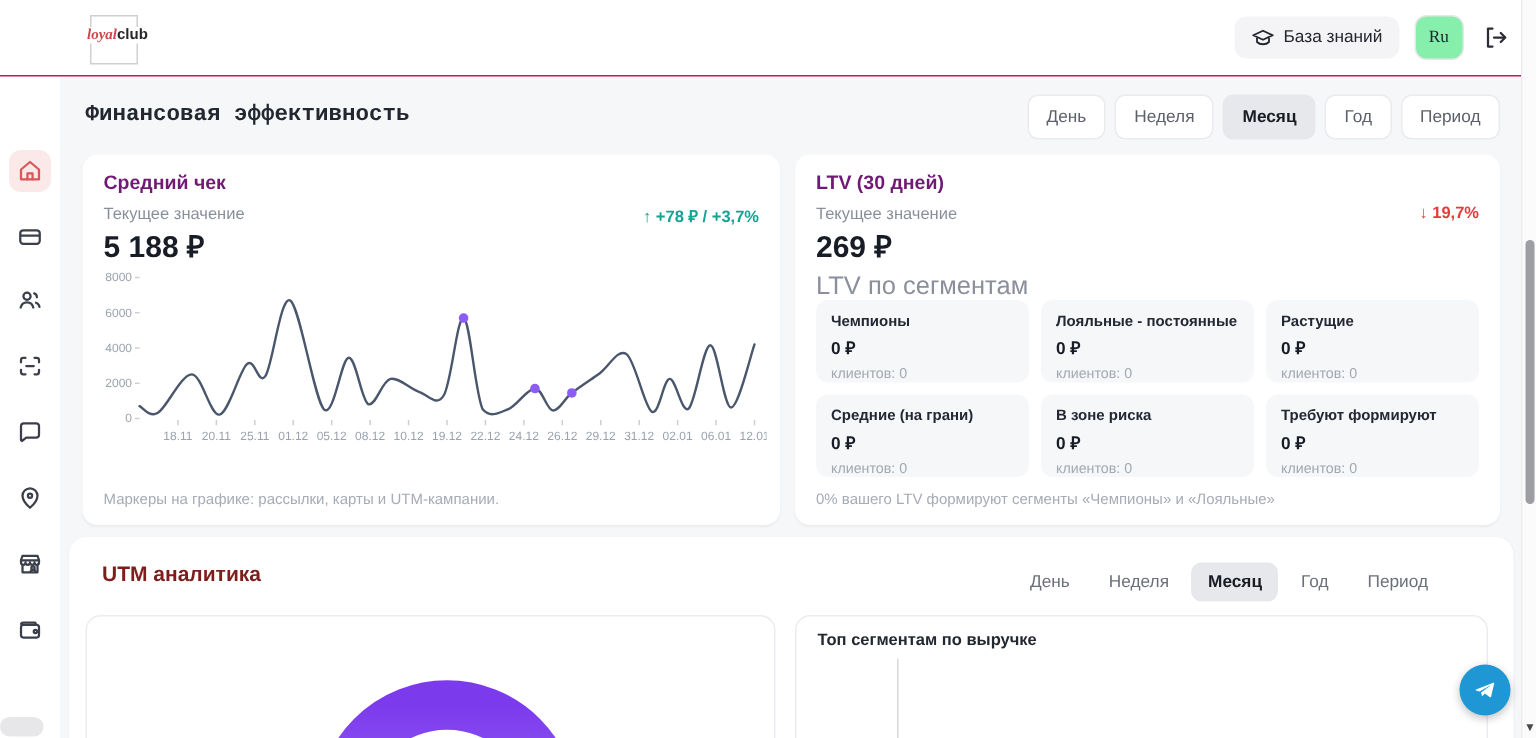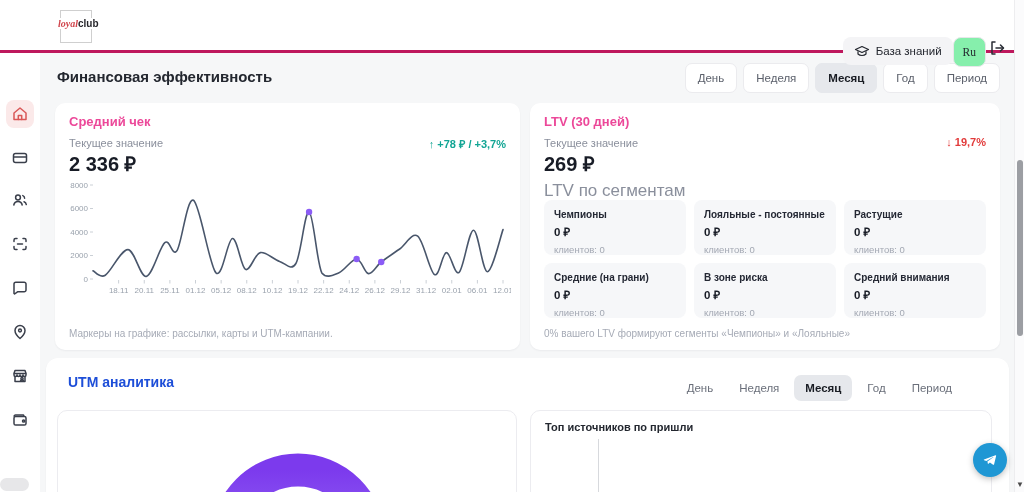--- a/index.html
+++ b/index.html
@@ -1,59 +1,59 @@
 <!DOCTYPE html>
 <html><head>
 <meta charset="utf-8">
 <style>
   html,body{margin:0;padding:0;}
   body{width:1024px;height:492px;overflow:hidden;font-family:"Liberation Sans",sans-serif;background:#fff;}
   .stage{position:absolute;top:0;left:0;width:1024px;height:492px;overflow:hidden;background:#f6f7f8;}
   
-  .topbar{position:absolute;top:0;left:0;width:1024px;height:50px;background:#fff;border-bottom:3px solid #be185d;z-index:30;}
+  .topbar{position:absolute;top:0;left:0;width:1024px;height:50px;background:#fff;border-bottom:1px solid #be185d;z-index:30;}
   .logo-box{position:absolute;left:60px;top:10px;width:30px;height:31px;border:1px solid #cfcfcf;}
   .logo-text{position:absolute;left:56px;top:18px;background:#fff;padding:0 2px;font-size:10px;white-space:nowrap;}
   .logo-red{color:#d0454c;font-style:italic;font-weight:700;font-family:"Liberation Serif",serif;}
   .logo-dark{color:#26262b;font-weight:700;}
-  .top-right{position:absolute;right:16px;top:11px;height:28px;display:flex;margin-top:26px;}
+  .top-right{position:absolute;right:16px;top:11px;height:28px;display:flex;align-items:center;gap:10px;}
   .pill{display:flex;align-items:center;gap:6px;height:28px;padding:0 11px;border-radius:8px;font-size:11.5px;color:#23262e;cursor:pointer;}
   .pill.kb{background:#f4f4f6;}
   .pill.lang{background:#86efac;border:1px solid #e7e7ea;padding:0 9px;font-family:Liberation Serif, serif;}
   .pill.demo{background:#f8e3e3;color:#cf5050;font-weight:700;}
   .avatar{width:18px;height:18px;border-radius:50%;background:#fff;color:#d96b6b;font-size:6.5px;font-weight:700;display:flex;align-items:center;justify-content:center;}
   .logout{width:22px;height:22px;display:flex;align-items:center;justify-content:center;cursor:pointer;}
   
   .sidebar{position:absolute;top:50px;left:0;width:40px;height:442px;background:#fff;z-index:20;}
   .nav-item{position:absolute;left:6px;width:28px;height:28px;border-radius:8px;display:flex;align-items:center;justify-content:center;cursor:pointer;}
   .nav-item.active{background:#fbe9e9;}
   
-  .page-title{position:absolute;left:57px;top:68px;font-size:15px;font-weight:600;color:#23272f;}
+  .page-title{position:absolute;left:57px;top:68px;font-size:15px;font-weight:600;color:#23272f;font-family:Liberation Mono, monospace;}
   .period-row{position:absolute;right:24px;top:63px;display:flex;gap:6px;}
   .pbtn{height:28px;padding:0 12px;display:flex;align-items:center;border-radius:7px;background:#fff;border:1px solid #ebebee;font-size:11.5px;color:#5b606b;cursor:pointer;}
   .pbtn.active{background:#e6e8ec;border-color:#e6e8ec;color:#191c23;font-weight:600;}
   .card{position:absolute;background:#fff;border-radius:10px;box-shadow:0 1px 2px rgba(20,24,40,.05);}
   .card1{left:55px;top:103px;width:465px;height:247px;}
   .card2{left:530px;top:103px;width:470px;height:247px;}
-  .card-title{position:absolute;left:14px;top:11px;font-size:13px;font-weight:700;color:#ec4899;}
+  .card-title{position:absolute;left:14px;top:11px;font-size:13px;font-weight:700;color:#701a75;}
   .cur-label{position:absolute;left:14px;top:34px;font-size:11px;color:#8a8f9c;}
   .delta{position:absolute;right:14px;top:33px;font-size:11px;font-weight:700;}
   .delta.up{color:#12a594;}
   .delta.down{color:#e23b3b;}
   .big-val{position:absolute;left:14px;top:47px;font-size:20px;font-weight:800;color:#181c26;}
   .footnote{position:absolute;left:14px;bottom:11px;font-size:10px;color:#a6abb6;}
   .chart-wrap{position:absolute;left:12px;top:76px;width:444px;height:132px;}
   .seg-label{position:absolute;left:14px;top:78px;font-size:17px;color:#8a8f9c;}
   .seg-grid{position:absolute;left:14px;top:97px;width:442px;display:grid;grid-template-columns:1fr 1fr 1fr;gap:8px;}
   .mini{background:#f6f7f9;border-radius:8px;height:55px;padding:9px 10px 0 10px;box-sizing:border-box;}
   .mini .m-name{font-size:10px;font-weight:700;color:#242834;white-space:nowrap;overflow:hidden;}
   .mini .m-val{font-size:11.5px;font-weight:800;color:#181c26;margin-top:4px;}
   .mini .m-cli{font-size:9.5px;color:#a3a8b3;margin-top:5px;}
   
   .utm{position:absolute;left:46px;top:358px;width:963px;height:160px;background:#fff;border-radius:12px;box-shadow:0 1px 2px rgba(20,24,40,.05);}
-  .utm-title{position:absolute;left:22px;top:16px;font-size:14px;font-weight:800;color:#1d4ed8;}
+  .utm-title{position:absolute;left:22px;top:16px;font-size:14px;font-weight:800;color:#7f1d1d;}
   .utm-sub{position:absolute;left:22px;top:36px;font-size:10px;color:#8a8f9c;margin-top:21px;}
   .utm-tabs{position:absolute;right:46px;top:17px;display:flex;gap:4px;}
   .tab{height:26px;padding:0 11px;display:flex;align-items:center;border-radius:7px;font-size:11.5px;color:#6a6f7a;cursor:pointer;}
   .tab.active{background:#e6e8ec;color:#191c23;font-weight:600;}
   .subcard{position:absolute;top:52px;height:150px;background:#fff;border:1px solid #ececf0;border-radius:10px;overflow:hidden;}
   .subcard.a{left:11px;width:458px;}
   .subcard.b{left:484px;width:460px;}
   .subcard-title{position:absolute;left:14px;top:10px;font-size:11px;font-weight:700;color:#23272f;}
   .axis-line{position:absolute;left:67px;top:28px;width:1px;height:122px;background:#d7d9dd;}
   
@@ -178,21 +178,21 @@
     <div class="pbtn">Неделя</div>
     <div class="pbtn active">Месяц</div>
     <div class="pbtn">Год</div>
     <div class="pbtn">Период</div>
   </div>
 
   <div class="card card1">
     <div class="card-title">Средний чек</div>
     <div class="cur-label">Текущее значение</div>
     <div class="delta up">↑ +78 ₽ / +3,7%</div>
-    <div class="big-val">2 336 ₽</div>
+    <div class="big-val">5 188 ₽</div>
     <div class="chart-wrap">
       <svg id="line-chart" width="444" height="132" viewBox="0 0 444 132">
           <line x1="23" y1="100" x2="26" y2="100" stroke="#cbd0d6" stroke-width="1"></line>
           <text x="21" y="102.6" text-anchor="end" font-size="8" fill="#9aa2ad" font-family="Liberation Sans, sans-serif">0</text>
           <line x1="23" y1="76.5" x2="26" y2="76.5" stroke="#cbd0d6" stroke-width="1"></line>
           <text x="21" y="79.1" text-anchor="end" font-size="8" fill="#9aa2ad" font-family="Liberation Sans, sans-serif">2000</text>
           <line x1="23" y1="53" x2="26" y2="53" stroke="#cbd0d6" stroke-width="1"></line>
           <text x="21" y="55.6" text-anchor="end" font-size="8" fill="#9aa2ad" font-family="Liberation Sans, sans-serif">4000</text>
           <line x1="23" y1="29.5" x2="26" y2="29.5" stroke="#cbd0d6" stroke-width="1"></line>
           <text x="21" y="32.1" text-anchor="end" font-size="8" fill="#9aa2ad" font-family="Liberation Sans, sans-serif">6000</text>
@@ -265,21 +265,21 @@
         <div class="m-name">Средние (на грани)</div>
         <div class="m-val">0 ₽</div>
         <div class="m-cli">клиентов: 0</div>
       </div>
       <div class="mini">
         <div class="m-name">В зоне риска</div>
         <div class="m-val">0 ₽</div>
         <div class="m-cli">клиентов: 0</div>
       </div>
       <div class="mini">
-        <div class="m-name">Средний внимания</div>
+        <div class="m-name">Требуют формируют</div>
         <div class="m-val">0 ₽</div>
         <div class="m-cli">клиентов: 0</div>
       </div>
     </div>
     <div class="footnote">0% вашего LTV формируют сегменты «Чемпионы» и «Лояльные»</div>
   </div>
 
   <div class="utm">
     <div class="utm-title">UTM аналитика</div>
     <div class="utm-sub">Уникальные клиенты: 145</div>
@@ -295,21 +295,21 @@
         <defs>
           <linearGradient id="donutGrad" x1="0" y1="0" x2="0" y2="1">
             <stop offset="0" stop-color="#7c3aed"></stop>
             <stop offset="1" stop-color="#a78bfa"></stop>
           </linearGradient>
         </defs>
         <circle cx="240" cy="130" r="71" fill="none" stroke="url(#donutGrad)" stroke-width="33"></circle>
       </svg>
     </div>
     <div class="subcard b">
-      <div class="subcard-title">Топ источников по пришли</div>
+      <div class="subcard-title">Топ сегментам по выручке</div>
       <div class="axis-line"></div>
     </div>
   </div>
 
   <div class="fab">
     <span>
       <svg width="18" height="18" viewBox="0 0 18 18">
           <path d="M3 8.6 L14.5 4.2 C15 4 15.3 4.3 15.1 4.9 L13.1 13.3 C13 13.9 12.6 14 12.1 13.7 L8.9 11.4 L7.4 12.8 C7.2 13 7 13 6.9 12.7 L6.4 10.6 L12.3 6.3 C12.6 6.1 12.4 6 12.1 6.1 L5.4 10 L3.1 9.3 C2.6 9.1 2.6 8.8 3 8.6 Z" fill="#fff"></path>
         </svg>
     </span>

